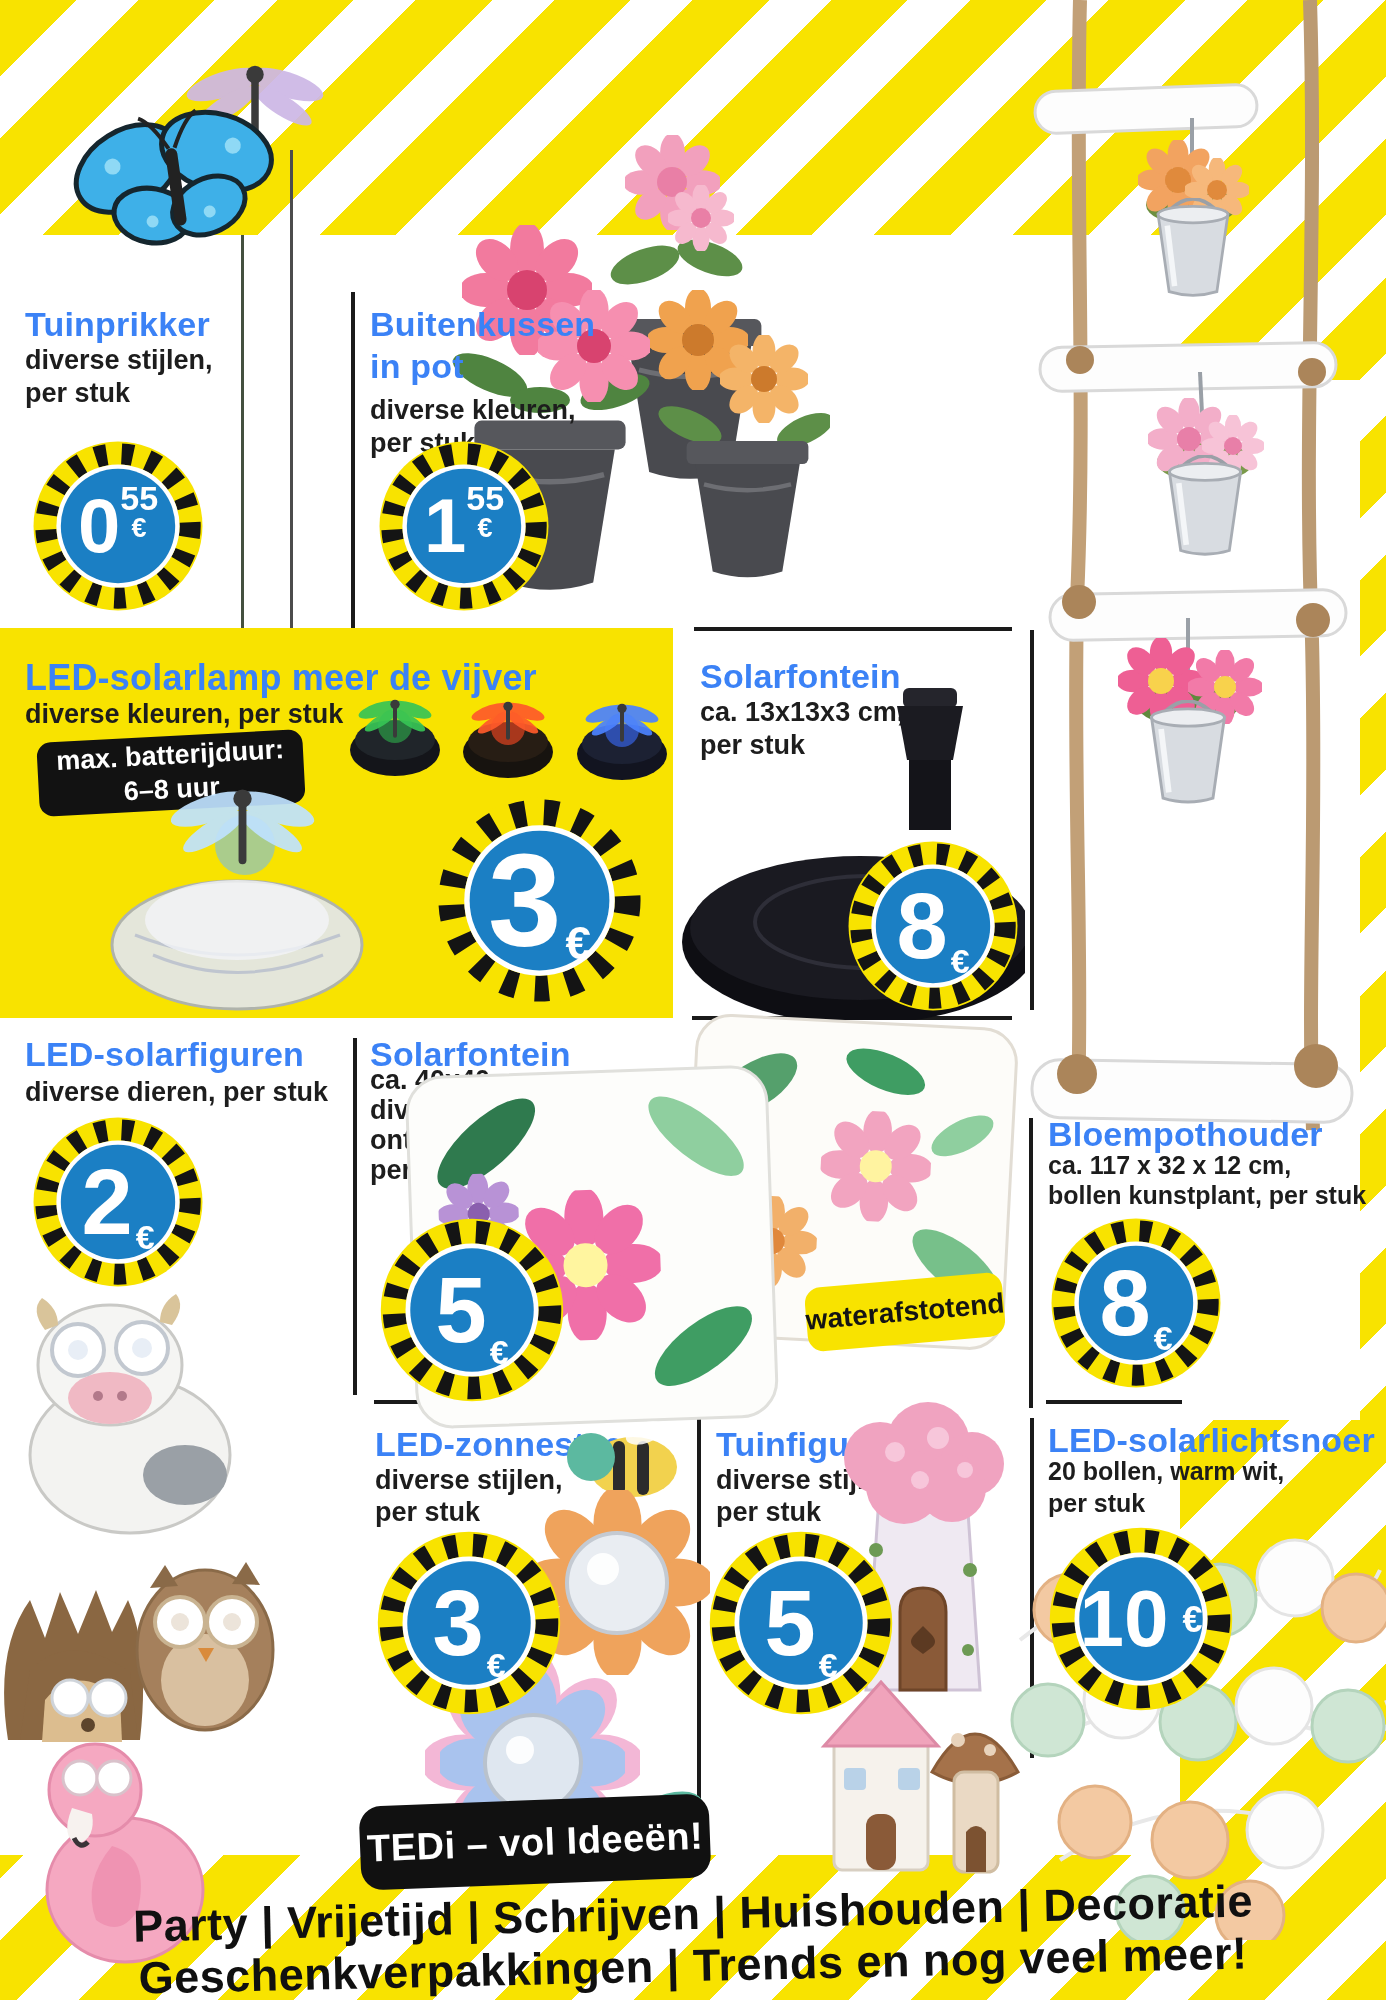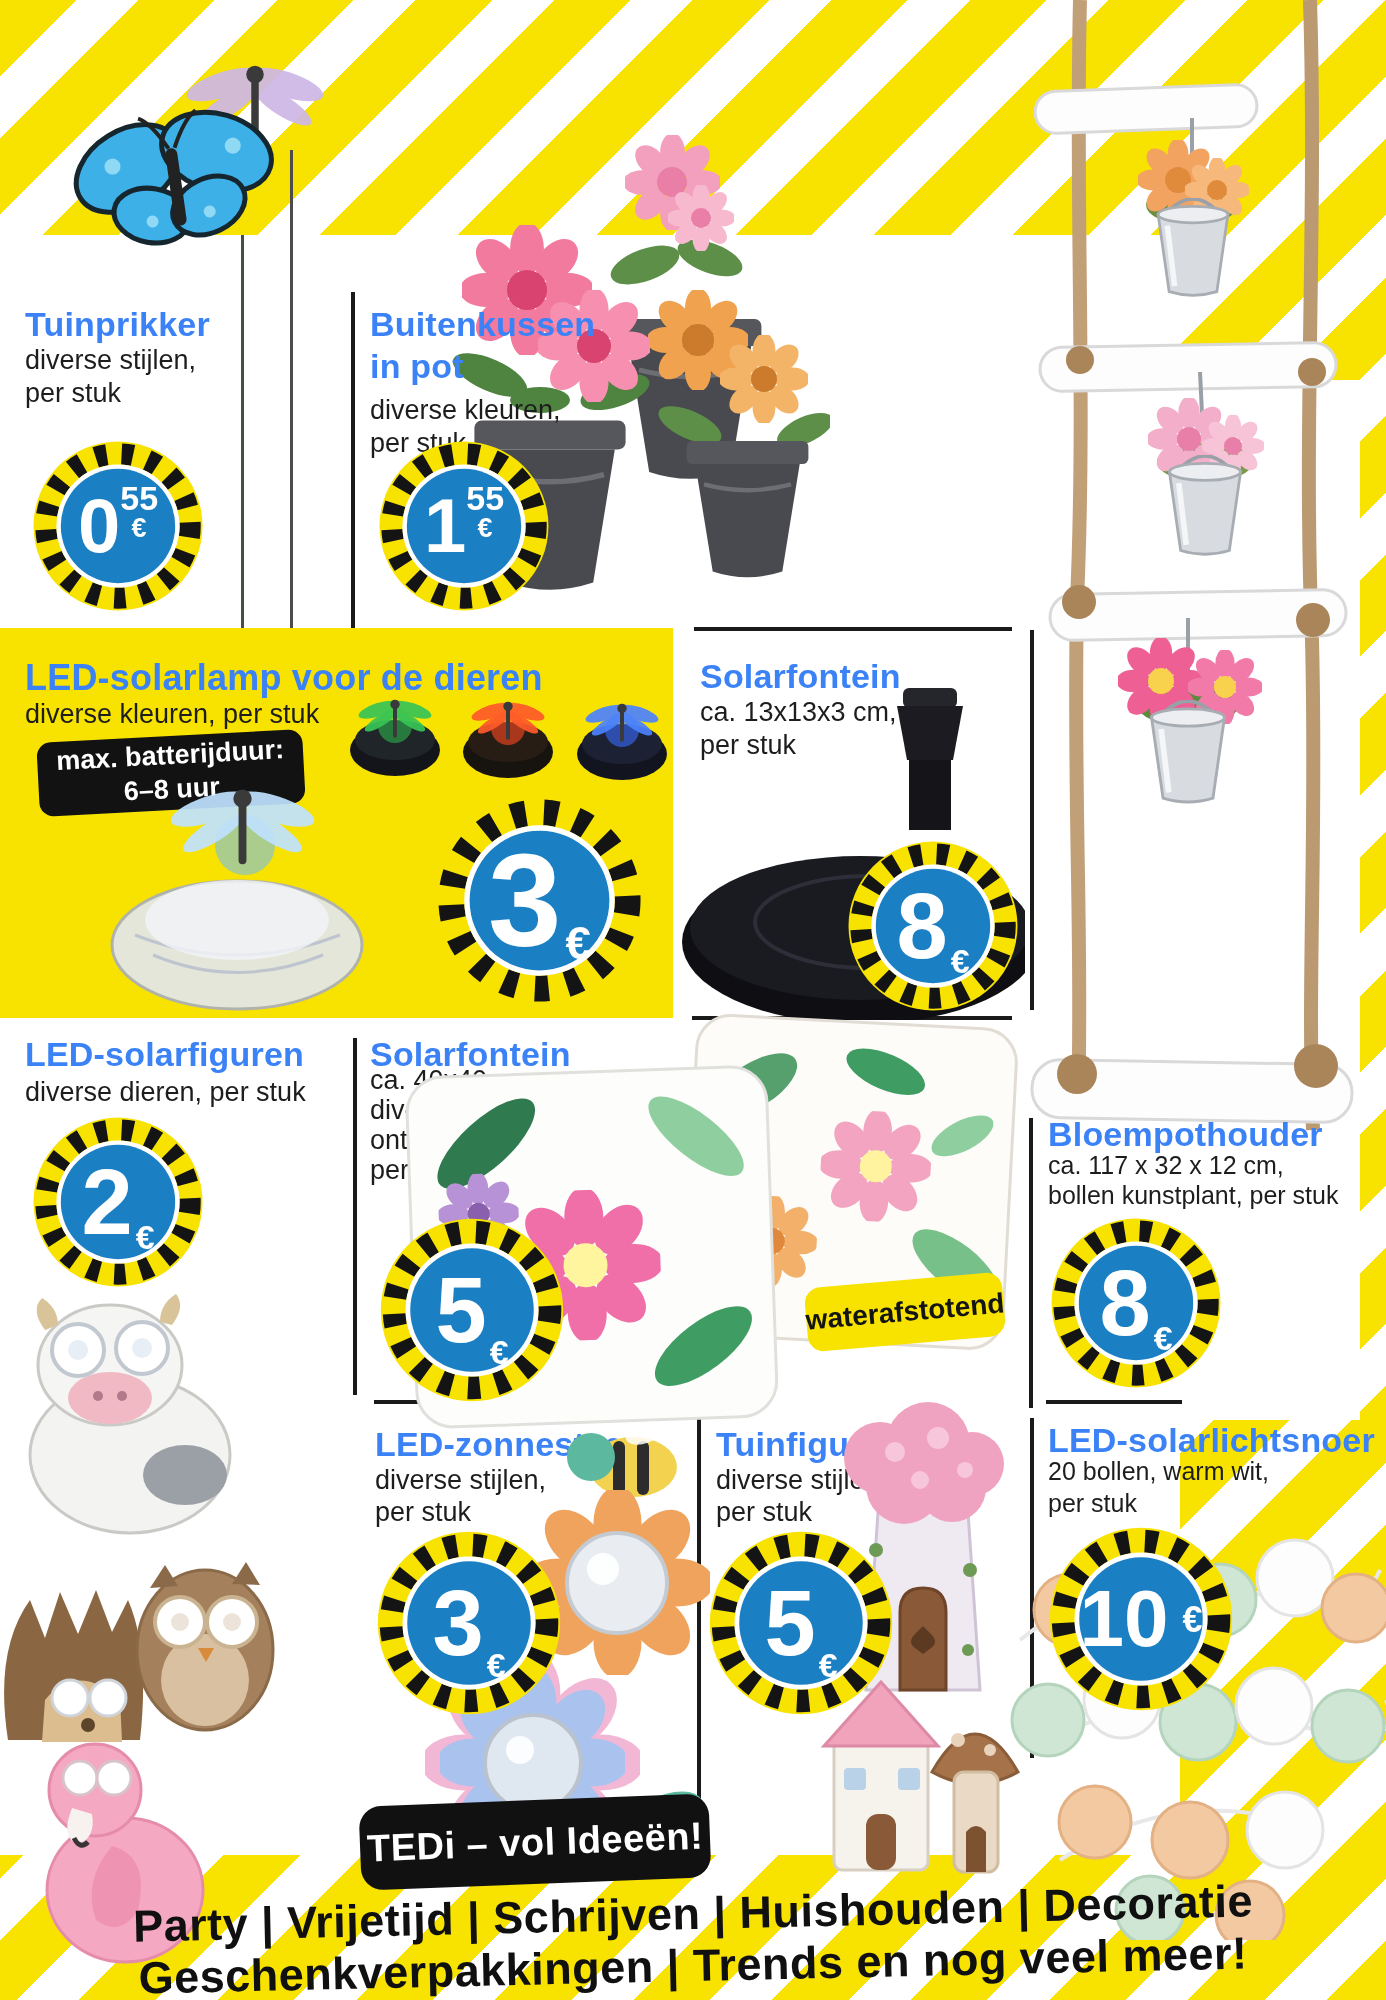--- a/index.html
+++ b/index.html
@@ -6,21 +6,21 @@
   body{
     width:1386px;height:2000px;position:relative;overflow:hidden;
     background:repeating-linear-gradient(135deg,#f8e300 0 54px,#ffffff 54px 98px);
     font-family:"Liberation Sans",sans-serif;color:#161616;
   }
   .abs{position:absolute}
   .panel{position:absolute;background:#ffffff}
   .dvd{position:absolute;background:#1a1a1a}
   .title{position:absolute;font-weight:700;font-size:34px;line-height:1.1;color:#3b82f6;letter-spacing:.2px}
   .title-lg{font-size:36px}
-  .desc{position:absolute;font-weight:400;font-size:27px;line-height:1.2;color:#1d1d1d}
+  .desc{position:absolute;font-weight:700;font-size:27px;line-height:1.2;color:#1d1d1d}
   .desc-sm{font-size:25px}
   
   .pbadge{position:absolute}
   .pbadge > svg{position:absolute;left:0;top:0;width:100%;height:100%}
   .pb-txt{position:absolute;left:0;top:0;right:0;bottom:0;display:flex;align-items:center;justify-content:center;color:#fff;font-weight:700;line-height:1}
   .pb-main{font-size:76px}
   .pb-col{display:flex;flex-direction:column;align-items:center;margin-top:-30px}
   .pb-sup{font-size:34px}
   .pb-cur{font-size:27px;margin-top:0px}
   .pb-main2{font-size:92px}
@@ -246,21 +246,21 @@
     </svg>
   <div class="pb-txt">
       <span class="pb-main">1</span>
       <span class="pb-col">
         <span class="pb-sup">55</span>
         <span class="pb-cur">€</span>
       </span>
     </div>
 </div>
 
-<div class="title title-lg" style="left:25px;top:658px">LED-solarlamp voor de dieren</div>
+<div class="title title-lg" style="left:25px;top:658px">LED-solarlamp meer de vijver</div>
 <div class="desc" style="left:25px;top:698px">diverse kleuren, per stuk</div>
 
 <div class="note-black" style="left:38px;top:736px;width:266px;height:74px">
   <span>max. batterijduur:</span>
   <span>6–8 uur</span>
 </div>
 
 <svg class="abs" style="left:345px;top:686px;width:100px;height:95px" viewBox="0 0 100 95">
   <ellipse cx="50" cy="64" rx="45" ry="26" fill="#14151a"></ellipse>
     <ellipse cx="50" cy="54" rx="40" ry="20" fill="#20252a"></ellipse>

